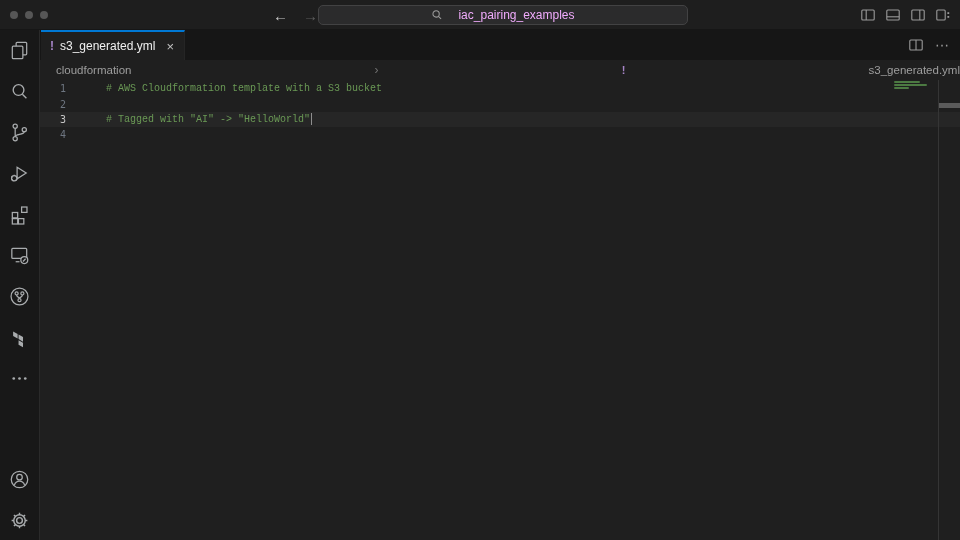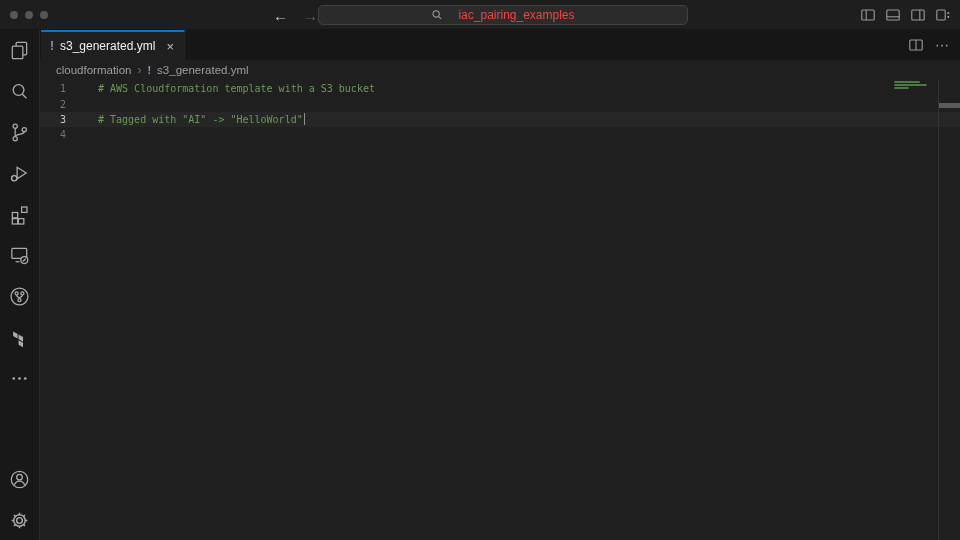--- a/index.html
+++ b/index.html
@@ -18,21 +18,21 @@
   }
   .traffic { position: absolute; left: 10px; top: 0; height: 30px; display: flex; align-items: center; gap: 7px; }
   .traffic span { width: 8px; height: 8px; border-radius: 50%; background: #565656; display: block; }
   .nav-arrows { position: absolute; left: 270px; top: 0; height: 30px; display: flex; align-items: center; gap: 9px; }
   .nav-btn { font-size: 15px; line-height: 1; color: #c8c8c8; background: none; border: none; padding: 2px 3px; font-family: inherit; }
   .nav-btn.disabled { color: #5d5d5d; }
   .command-center {
     position: absolute; left: 318px; top: 5px; width: 370px; height: 20px;
     background: #2b2b2c; border: 1px solid #424243; border-radius: 5px;
     display: flex; align-items: center; justify-content: center; gap: 15px;
-    color: #ef4444; font-size: 12px;
+    color: #f0abfc; font-size: 12px;
   }
   .tb-right { position: absolute; right: 8px; top: 0; height: 30px; display: flex; align-items: center; gap: 7px; }
   .tb-icon { background: none; border: none; padding: 1px; display: flex; align-items: center; color: #9a9a9a; }
   svg { display: block; }
 
   
   .main { flex: 1; display: flex; min-height: 0; }
 
   
   .activitybar {
@@ -50,31 +50,31 @@
     margin-left: 1px; width: 144px; background: #1f1f1f;
     border-top: 2px solid #0078d4; border-right: 1px solid #252525;
     display: flex; align-items: center; padding: 0 9px; gap: 6px; color: #f0f0f0; font-size: 12px;
   }
   .tab .warn-glyph { color: #a785c8; font-weight: bold; font-size: 12px; }
   .tab .tab-label { white-space: nowrap; }
   .tab .tab-close { margin-left: auto; color: #c2c2c2; font-size: 13px; background: none; border: none; padding: 0 1px; font-family: inherit; }
   .editor-actions { position: absolute; right: 10px; top: 0; height: 30px; display: flex; align-items: center; gap: 10px; color: #9a9a9a; }
   .ea-more { font-size: 14px; color: #9a9a9a; letter-spacing: 1px; background: none; border: none; font-family: inherit; }
 
-  .breadcrumb { height: 20px; flex: none; display: flex; align-items: center; gap: 6px; padding-left: 16px; font-size: 11.5px; color: #9e9e9e; }
+  .breadcrumb { height: 20px; flex: none; display: flex; align-items: center; gap: 6px; padding-left: 16px; font-size: 11.5px; color: #9e9e9e; justify-content: space-between; }
   .bc-sep { color: #707070; font-size: 12px; }
   .bc-warn { color: #a785c8; font-weight: bold; font-size: 11px; }
 
   
   .code-wrap { flex: 1; position: relative; min-height: 0; padding-top: 1px; }
   .code-line { display: flex; height: 15.4px; align-items: center; font-family: "DejaVu Sans Mono", monospace; font-size: 10px; }
   .code-line.active { background: rgba(231,231,231,0.04); }
   .gutter { width: 26px; flex: none; text-align: right; color: #6e7681; }
   .code-line.active .gutter { color: #c6c6c6; }
-  .code-text { margin-left: 32px; white-space: pre; color: #6a9955; }
+  .code-text { margin-left: 40px; white-space: pre; color: #6a9955; font-family: Liberation Mono, monospace; }
   .cursor { width: 1px; height: 12px; background: #c6c6c6; opacity: 0.65; margin-left: 1px; }
 
   
   .minimap { position: absolute; top: 0; right: 22px; width: 47px; height: 100%; }
   .mm-bar { position: absolute; left: 3px; height: 2px; background: #4c7a42; border-radius: 1px; }
   .overview-ruler { position: absolute; top: 0; right: 0; width: 22px; height: 100%; border-left: 1px solid #353535; }
   .ruler-cursor { position: absolute; top: 23px; left: 0; width: 100%; height: 5px; background: #666666; opacity: 0.85; }
 </style>
 </head>
 <body>

